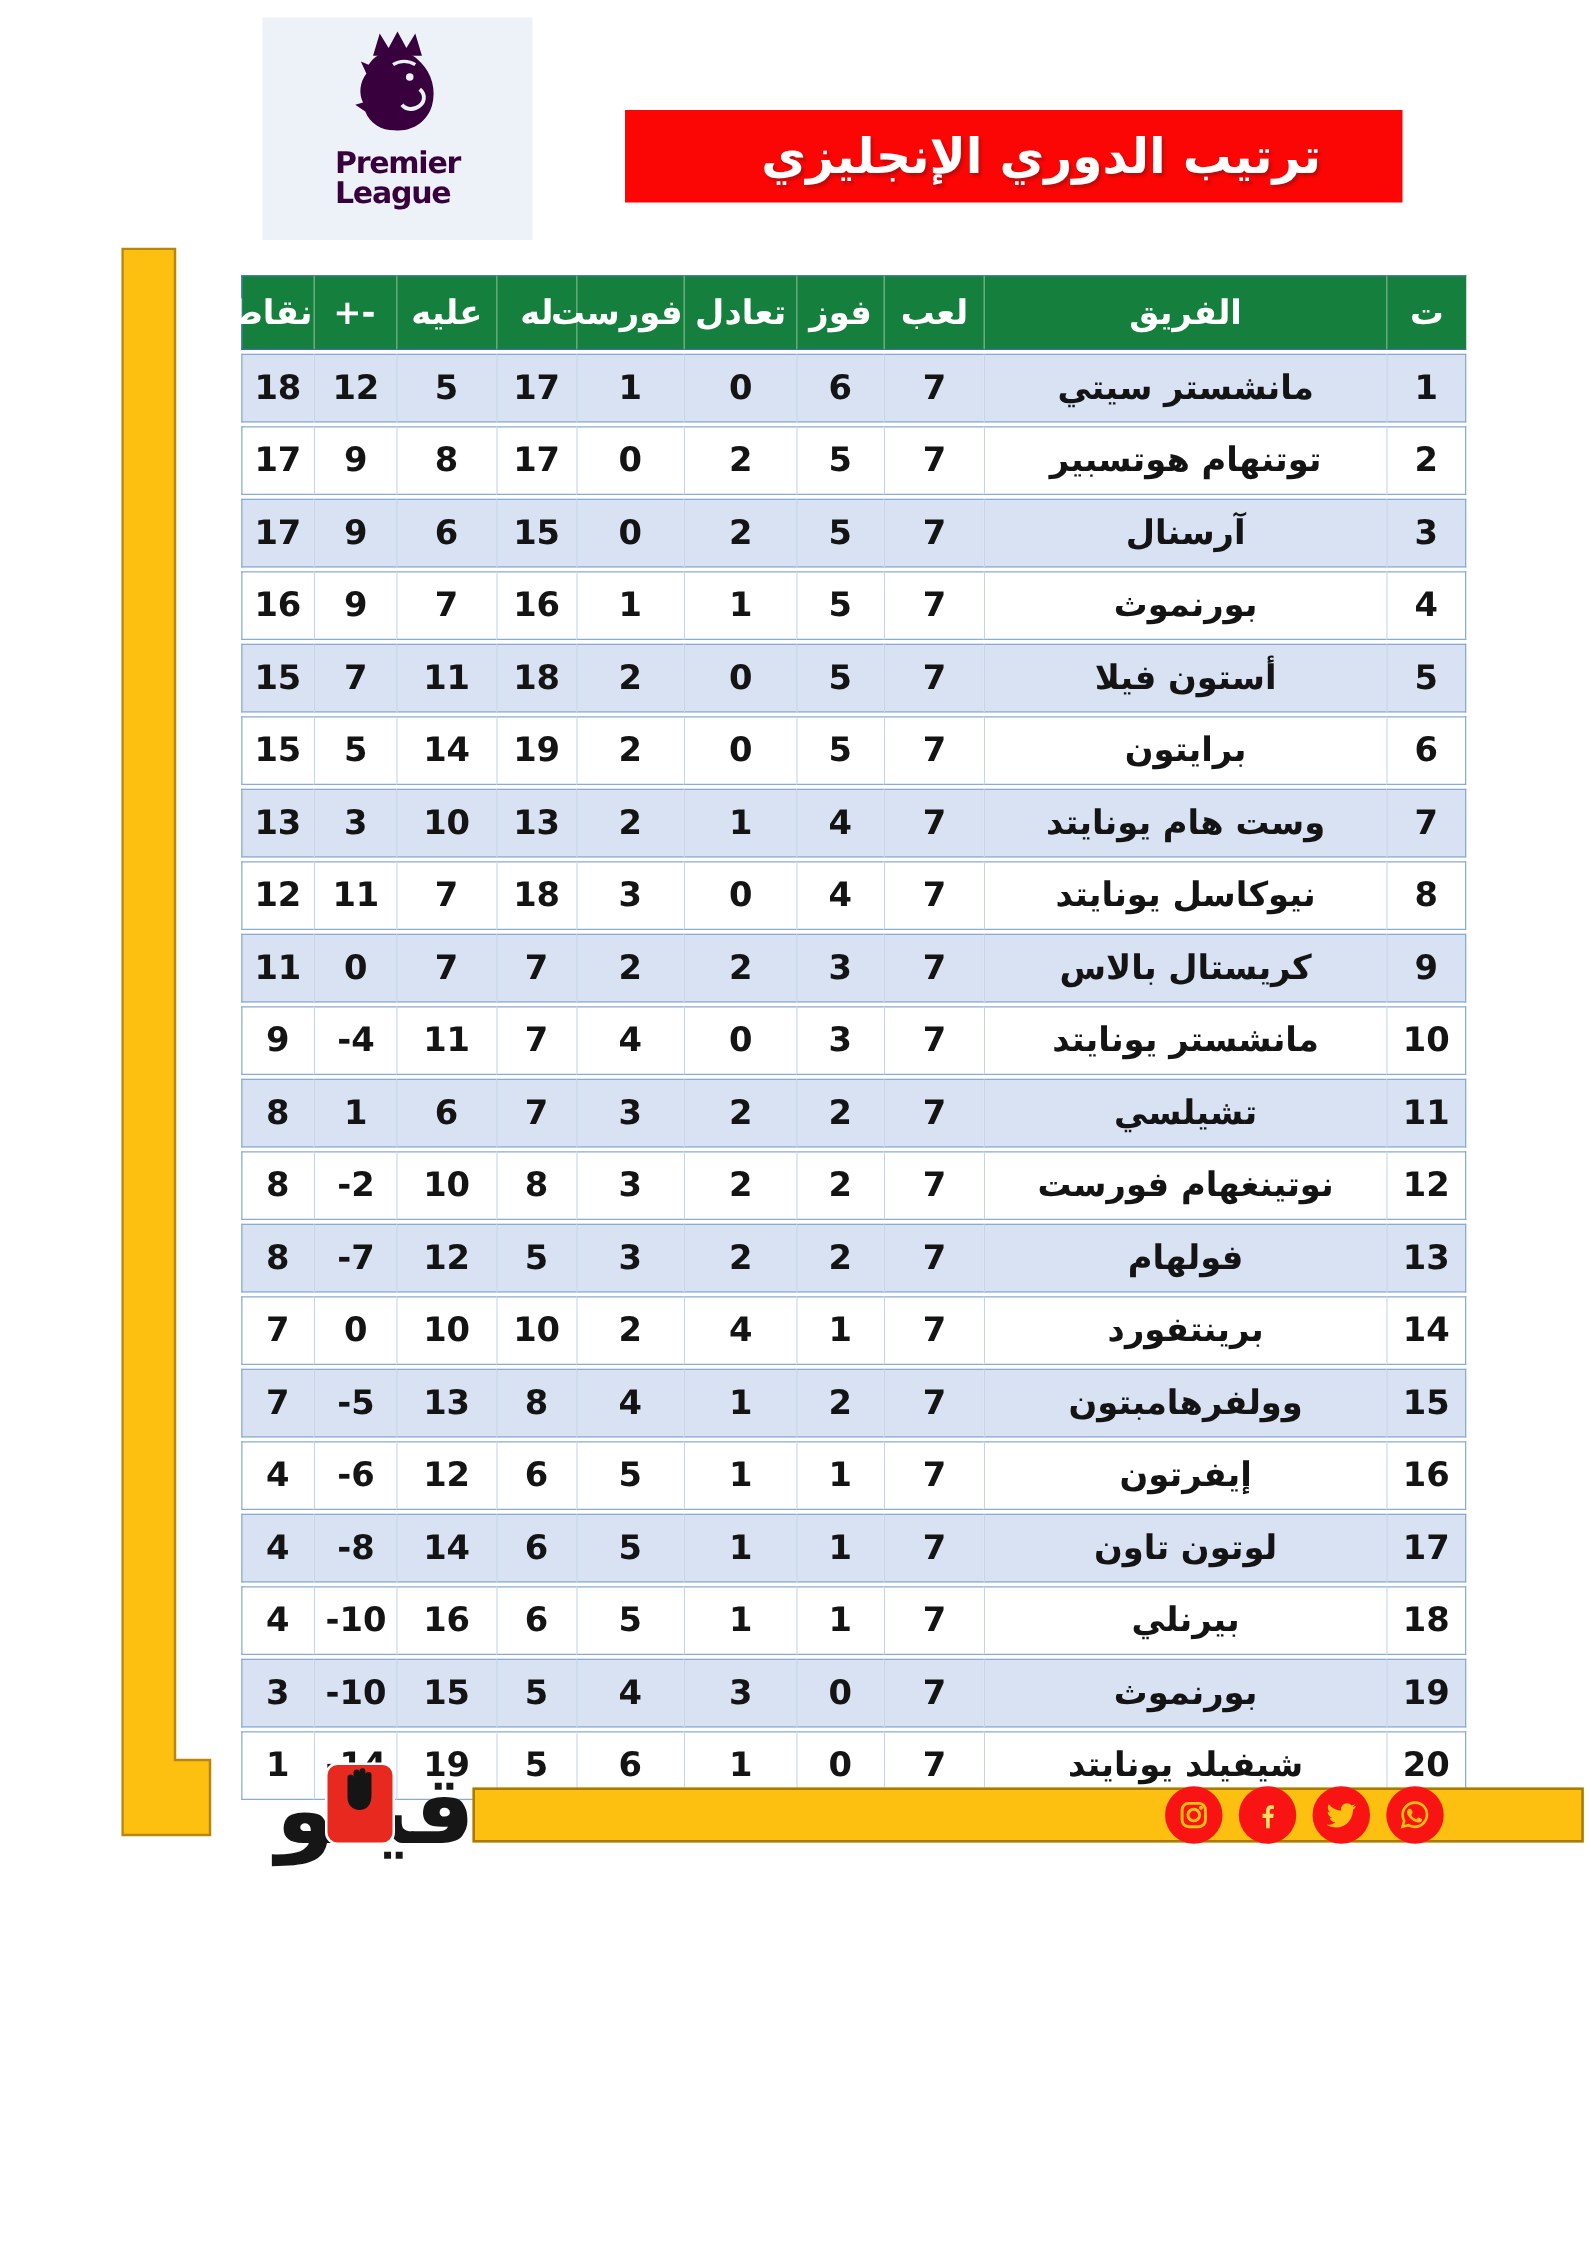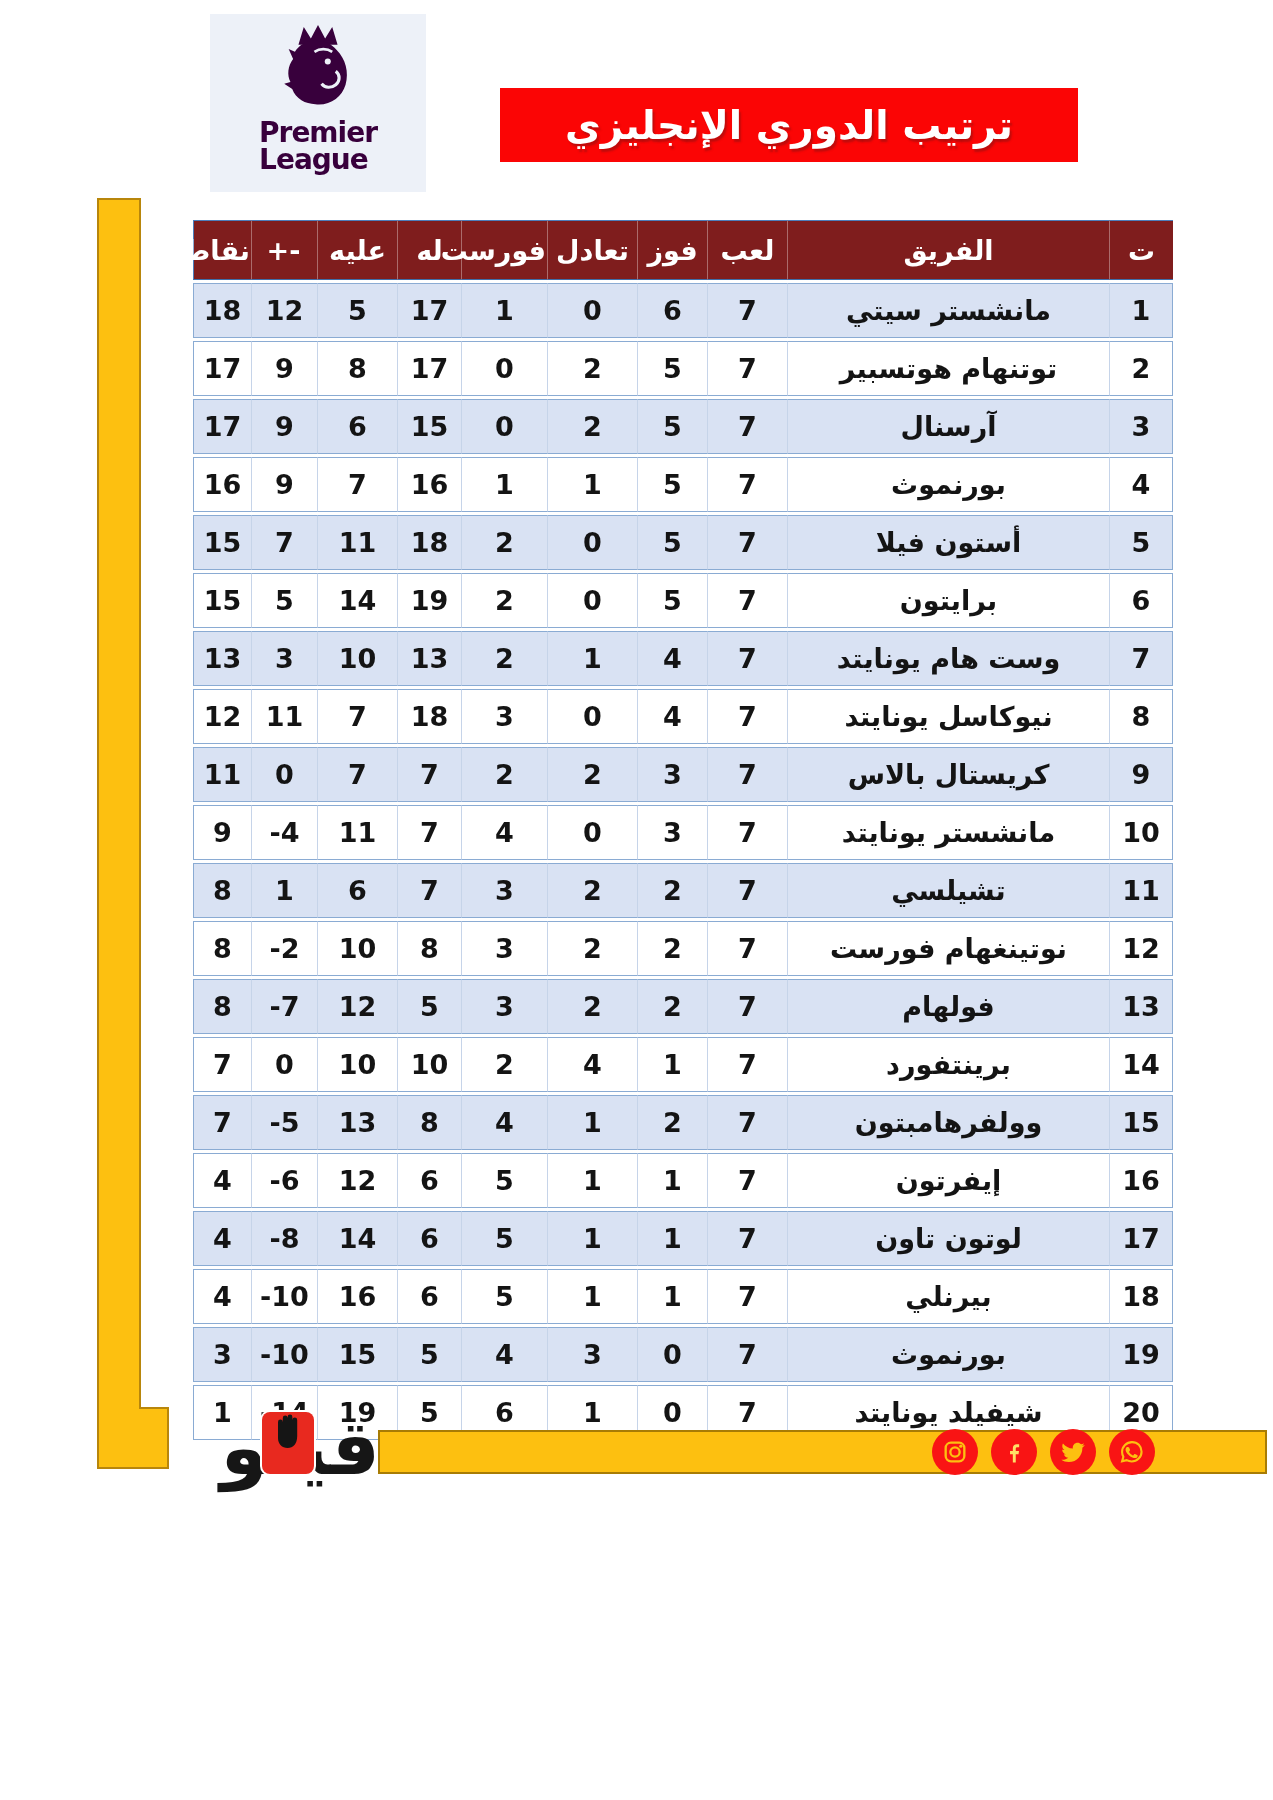--- a/index.html
+++ b/index.html
@@ -8,45 +8,45 @@
     overflow:hidden;font-family:"DejaVu Sans",sans-serif;
   }
 
   
   .pl-box{
     position:absolute;left:210px;top:14px;width:216px;height:178px;
     background:#edf1f8;display:flex;flex-direction:column;align-items:center;
   }
   .pl-box svg{margin-top:4px;}
   .pl-word{
-    color:#38003c;font-weight:bold;font-size:28px;line-height:0.98;
+    color:#38003c;font-weight:bold;font-size:24px;line-height:0.98;
     letter-spacing:-1px;text-align:left;margin-top:1px;
   }
 
   
   .banner{
     position:absolute;left:500px;top:88px;width:578px;height:74px;
-    background:#fb0505;display:flex;align-items:center;justify-content:center;
+    background:#fb0505;display:flex;align-items:center;justify-content:center;padding-left:44px;
   }
   .banner span{
     color:#ffffff;font-weight:bold;font-size:39px;
     text-shadow:2px 3px 2px rgba(120,20,20,.45);
   }
 
   
   .vbar{position:absolute;left:97px;top:198px;}
 
   
   table.standings{
     position:absolute;left:193px;top:217px;width:980px;
     border-collapse:separate;border-spacing:0 3px;direction:rtl;
     table-layout:fixed;
   }
   table.standings th{
-    background:#7f1d1d;color:#ffffff;font-weight:bold;font-size:27px;
+    background:#15803d;color:#ffffff;font-weight:bold;font-size:27px;
     height:56px;vertical-align:middle;
     border-top:1px solid #4d7ebb;border-bottom:1px solid #3f6da8;
     border-left:1px solid rgba(255,255,255,.35);
   }
   table.standings th:last-child{border-left:1px solid #4d7ebb;}
   table.standings td{
     height:51px;text-align:center;vertical-align:middle;
     font-weight:bold;font-size:27px;color:#141414;
     border-top:1px solid #8aabd3;border-bottom:1px solid #8aabd3;
     border-left:1px solid #c6d4e9;

